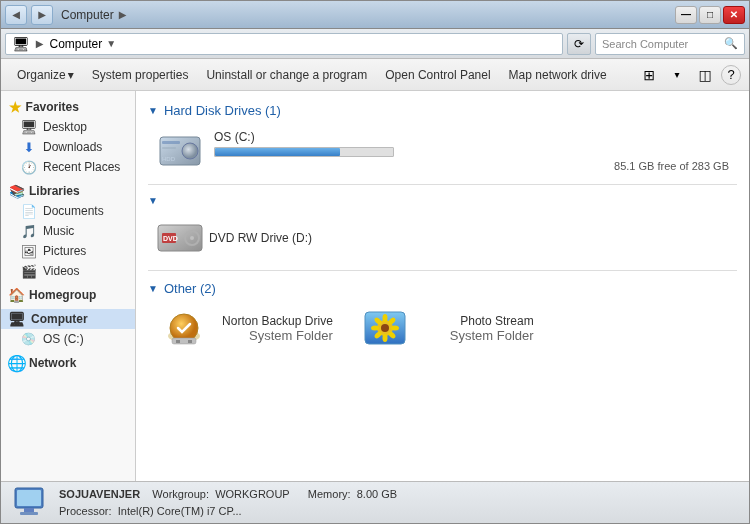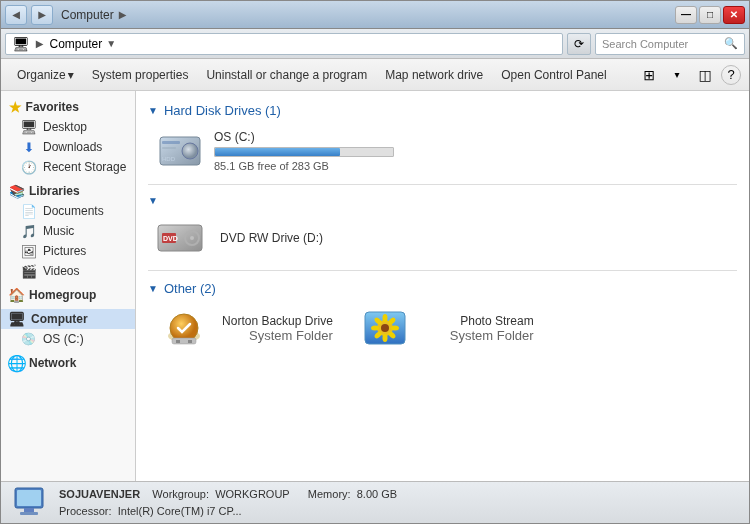--- a/index.html
+++ b/index.html
@@ -249,25 +249,25 @@
       border: 1px solid #bbb;
       border-radius: 1px;
       margin: 3px 0;
       overflow: hidden;
     }
     .drive-progress-fill {
       height: 100%;
       background: linear-gradient(to bottom, #6ab0e8, #3880c8);
       border-radius: 1px;
     }
-    .drive-space { font-size: 11px; color: #555; }
+    .drive-space { font-size: 11px; color: #555; text-align: right; }
     .removable-item {
       display: flex;
       align-items: center;
-      gap: 16px;
+      gap: 5px;
       padding: 4px 8px;
       cursor: pointer;
       margin-bottom: 8px;
     }
     .dvd-icon-wrap {
       width: 48px;
       height: 40px;
       display: flex;
       align-items: center;
       justify-content: center;
@@ -353,24 +353,24 @@
       <span>Organize</span>
       <span>▾</span>
     </button>
     <button class="tool-btn">
       <span>System properties</span>
     </button>
     <button class="tool-btn">
       <span>Uninstall or change a program</span>
     </button>
     <button class="tool-btn">
-      <span>Map network drive</span>
+      <span>Open Control Panel</span>
     </button>
     <button class="tool-btn">
-      <span>Open Control Panel</span>
+      <span>Map network drive</span>
     </button>
     <div class="toolbar-right">
       <div class="view-btn" style="font-size:14px;">⊞</div>
       <div class="view-btn" style="font-size:10px;">▾</div>
       <div class="view-btn" style="font-size:14px;">◫</div>
       <div class="view-btn" style="font-size:13px; border:1px solid #bbb; border-radius:50%; width:20px; height:20px;">?</div>
     </div>
   </div>
 
   <div class="main-content">
@@ -385,21 +385,21 @@
         <div class="sidebar-item">
           <span class="sidebar-icon" style="font-size:14px;">🖥</span>
           <span>Desktop</span>
         </div>
         <div class="sidebar-item">
           <span class="sidebar-icon" style="font-size:13px; color:#3070d0;">⬇</span>
           <span>Downloads</span>
         </div>
         <div class="sidebar-item">
           <span class="sidebar-icon" style="font-size:13px;">🕐</span>
-          <span>Recent Storage</span>
+          <span>Recent Places</span>
         </div>
       </div>
 
       <div class="sidebar-section">
         <div class="sidebar-header">
           <span class="sidebar-icon" style="font-size:13px;">📚</span>
           <span>Libraries</span>
         </div>
         <div class="sidebar-item">
           <span class="sidebar-icon" style="font-size:13px;">📄</span>

